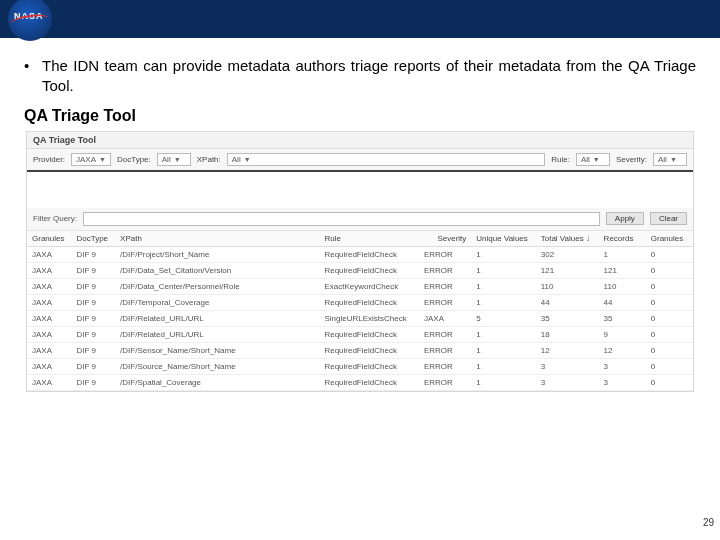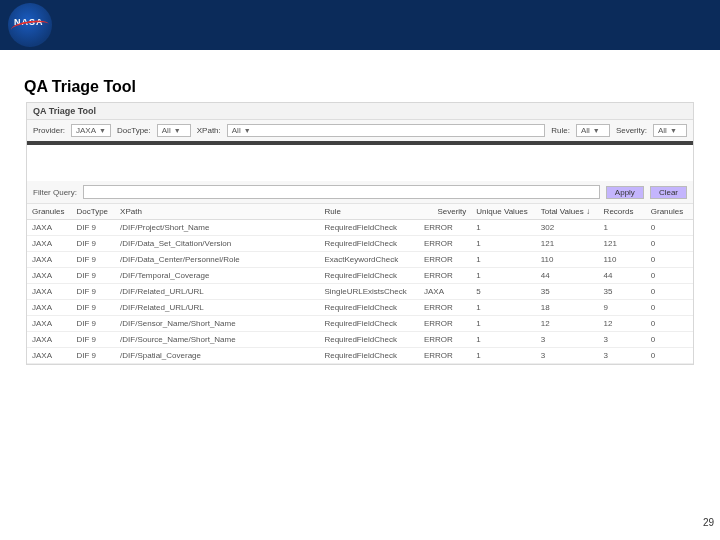--- a/index.html
+++ b/index.html
@@ -1,55 +1,56 @@
 <!DOCTYPE html>
 <html><head>
 <meta charset="utf-8">
 <style>
   * { box-sizing: border-box; margin: 0; padding: 0; }
   body { width: 720px; height: 540px; font-family: Arial, Helvetica, sans-serif; background: #fff; position: relative; }
-  .header-bar { background: #0b2b5a; height: 50px; display: flex; align-items: center; padding-left: 8px; gap: 21px; }
+  .header-bar { background: #0b2b5a; height: 38px; display: flex; align-items: center; padding-left: 8px; gap: 21px; }
   .logo { width: 44px; height: 44px; border-radius: 50%; background: radial-gradient(circle at 45% 40%, #1a5bbf 0%, #103a7a 70%); position: relative; flex-shrink: 0; margin-right: 12px; }
   .logo::after { content: ""; position: absolute; left: 3px; top: 18px; width: 38px; height: 10px; border-top: 2px solid #e03030; border-radius: 50% 50% 0 0; transform: rotate(-8deg); }
   .logo-text { position: absolute; top: 14px; left: 6px; font-size: 9px; font-weight: bold; color: #fff; letter-spacing: 1px; }
   .title { color: #fff; font-weight: bold; font-size: 20px; }
   .body-area { padding: 18px 24px 0 24px; }
   ul.bullets { list-style: none; }
   ul.bullets li { font-size: 15px; color: #000; text-align: justify; margin-bottom: 10px; position: relative; padding-left: 18px; line-height: 1.35; }
   ul.bullets li::before { content: "•"; position: absolute; left: 0; top: 0; }
   .section-label { font-weight: bold; font-size: 16px; margin-top: 10px; margin-bottom: 6px; }
   .tool-shot { margin: 0 2px; border: 1px solid #d7d7d7; font-size: 8px; color: #555; }
   .tool-title { background: #f3f3f3; border-bottom: 1px solid #ddd; padding: 3px 6px; font-weight: bold; color: #444; font-size: 9px; }
-  .filter-row { display: flex; align-items: center; gap: 6px; padding: 4px 6px; background: #f7f7f7; border-bottom: 4px solid #404040; flex-wrap: nowrap; }
+  .filter-row { display: flex; align-items: center; gap: 6px; padding: 4px 6px; background: #f7f7f7; border-bottom: 2px solid #404040; flex-wrap: nowrap; }
   .filter-row .lbl { font-size: 8px; color: #444; }
   .filter-row .sel { background: #fff; border: 1px solid #bbb; padding: 1px 4px; font-size: 8px; display: inline-flex; align-items: center; gap: 3px; min-width: 34px; }
   .sel .caret { font-size: 7px; color: #666; }
   .xpath-sel { flex: 1; min-width: 60px; }
   .query-row { display: flex; align-items: center; gap: 6px; padding: 4px 6px; background: #f7f7f7; border-bottom: 1px solid #e3e3e3; margin-top: 36px; }
   .query-row input { flex: 1; border: 1px solid #bbb; height: 14px; font-size: 8px; padding: 0 3px; }
-  .btn { background: #c4b5fd; border: 1px solid #bbb; padding: 1px 8px; font-size: 8px; color: #333; }
+  .btn { background: #e5e5e5; border: 1px solid #bbb; padding: 1px 8px; font-size: 8px; color: #333; }
   table { width: 100%; border-collapse: collapse; font-size: 8px; }
   thead th { text-align: left; font-weight: normal; color: #444; background: #fafafa; border-bottom: 1px solid #ddd; padding: 3px 5px; white-space: nowrap; }
   tbody td { padding: 3px 5px; border-bottom: 1px solid #eee; color: #555; white-space: nowrap; }
   .c-prov { width: 40px; } .c-doc { width: 38px; } .c-xp { width: 195px; }
   .c-rule { width: 95px; margin-top: 19px; } .c-sev { width: 50px; text-align: right; } .c-uv { width: 60px; }
   .c-tv { width: 60px; } .c-rec { width: 45px; } .c-gran { width: 45px; }
   .pagenum { position: absolute; right: 6px; bottom: 12px; font-size: 10px; color: #333; }
 </style>
 </head>
 <body>
 
 <div class="header-bar">
   <div class="logo">
     <span class="logo-text">NASA</span>
   </div>
 </div>
 
 <div class="body-area">
   <ul class="bullets">
+    <li>The IDN team can provide metadata authors triage reports of their metadata from the QA Triage Tool.</li>
   </ul>
 
   <div class="section-label">QA Triage Tool</div>
 
   <div class="tool-shot">
     <div class="tool-title">QA Triage Tool</div>
 
     <div class="filter-row">
       <span class="lbl">Provider:</span>
       <span class="sel">

